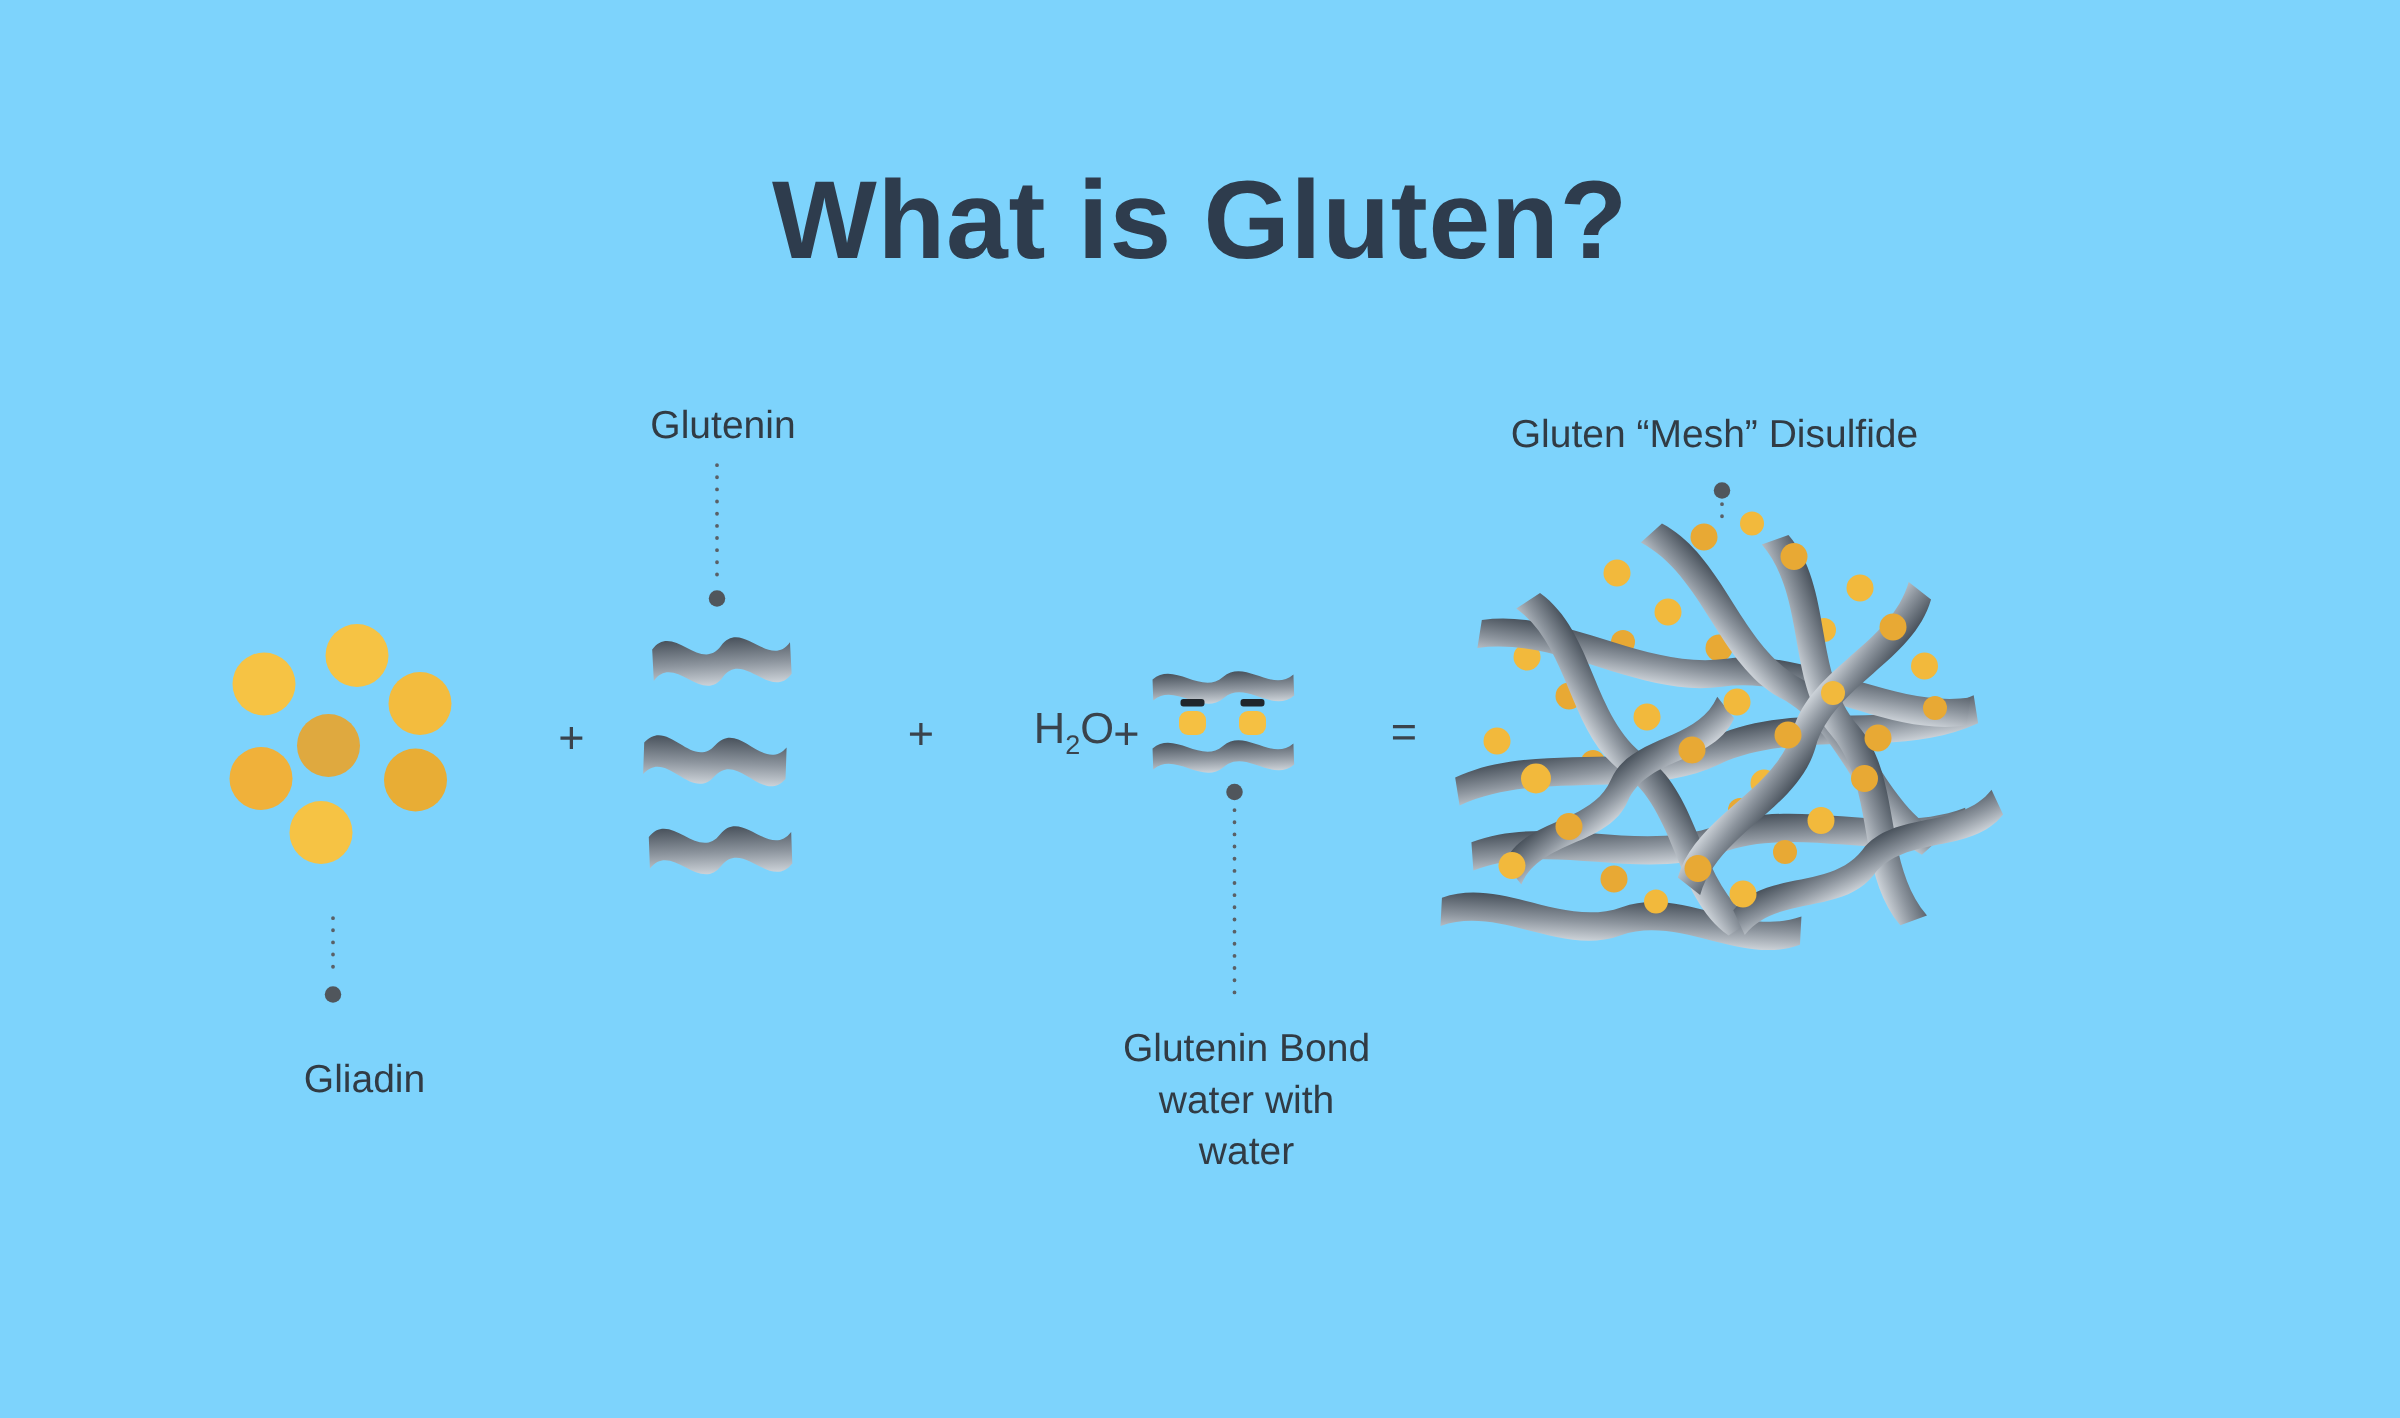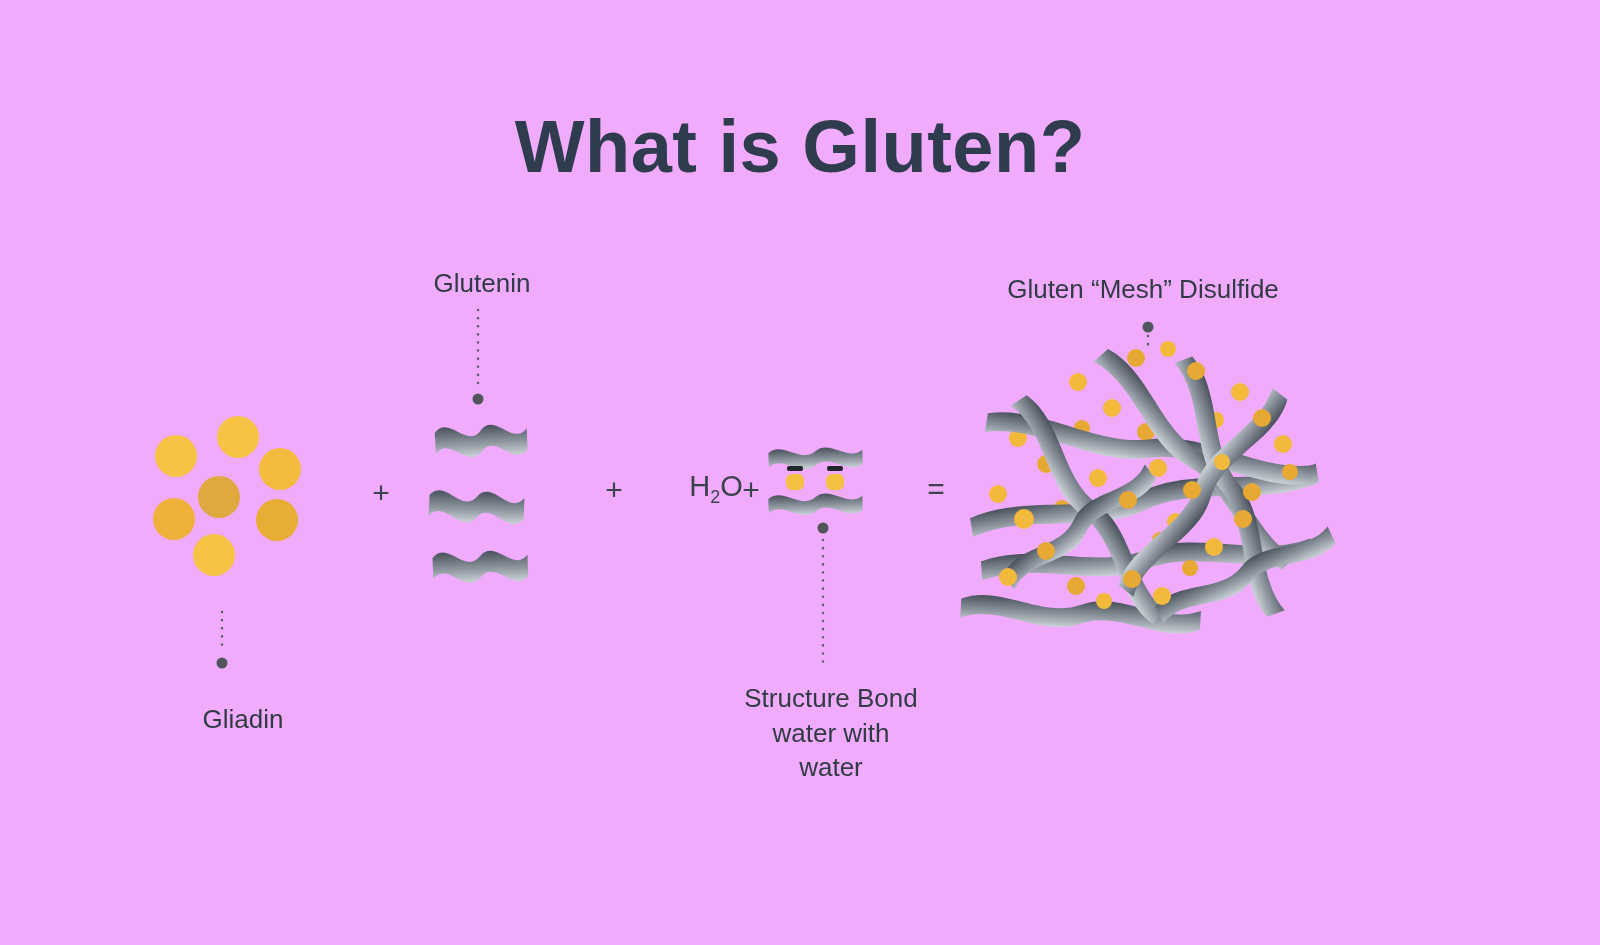--- a/index.html
+++ b/index.html
@@ -1,18 +1,18 @@
 <!DOCTYPE html>
 <html><head>
 <meta charset="utf-8">
 <style>
   html,body { margin:0; padding:0; background:#ecf0f3; }
   .canvas {
     position:relative; width:1600px; height:945px;
-    background:#f0abfc; overflow:hidden;
+    background:#7dd3fc; overflow:hidden;
     font-family:"Liberation Sans", sans-serif;
     color:#313b44;
   }
   .title {
     position:absolute; top:104px; left:0; width:100%;
     text-align:center; font-size:74px; font-weight:700;
     color:#2e3c4d; letter-spacing:0.5px;
   }
   .label {
     position:absolute; transform:translateX(-50%);
@@ -153,19 +153,19 @@
 
     <div class="op" style="left:614px; top:490px;">+</div>
 
     <div class="op h2o" style="left:681px; top:489px;margin-left:35px;"><span>H</span><sub>2</sub><span>O</span></div>
 
     <div class="op" style="left:751px; top:490px;">+</div>
 
     <div class="op" style="left:936px; top:489px;">=</div>
 
     <div class="disulfide-text">
-      <span>Structure Bond</span>
+      <span>Glutenin Bond</span>
       <span>water with</span>
       <span>water</span>
     </div>
   </div>
 
 </div>
 
 </body></html>

